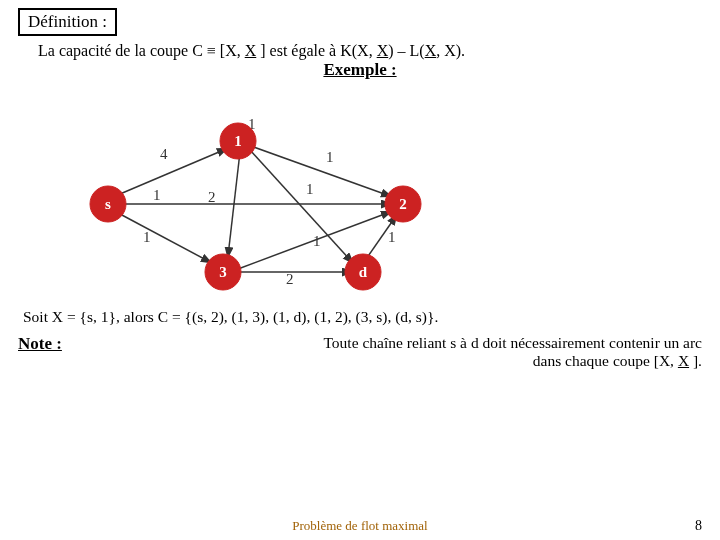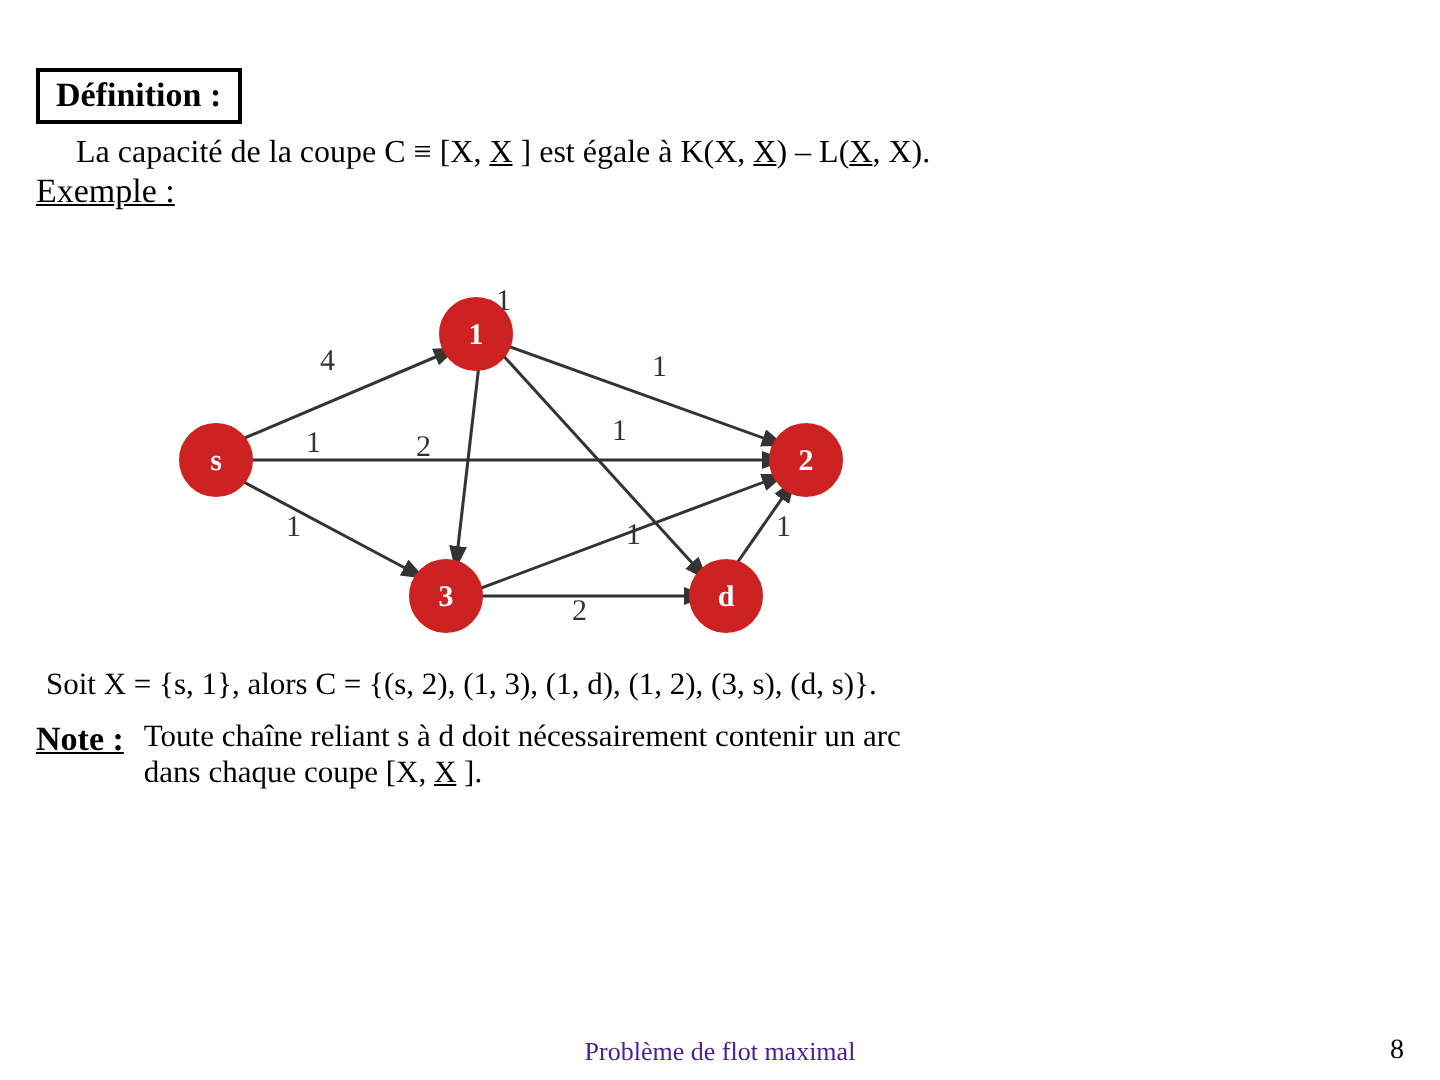--- a/index.html
+++ b/index.html
@@ -11,39 +11,39 @@
       height: 540px;
       overflow: hidden;
       position: relative;
       padding: 8px 18px;
     }
 
     .definition-box {
       display: inline-block;
       border: 2px solid black;
       padding: 2px 8px;
-      font-weight: bold;
+      font-weight: normal;
       font-size: 17px;
       margin-bottom: 6px;
-      margin-top: 26px;
     }
 
     .capacity-line {
       font-size: 16px;
       margin-left: 20px;
       margin-bottom: 0;
     }
 
     .underline { text-decoration: underline; }
 
     .example-label {
-      font-weight: normal;
+      font-weight: bold;
       font-size: 17px;
       text-decoration: underline;
       margin-bottom: 4px;
+      text-align: center;
     }
 
     .graph-container {
       position: relative;
       width: 420px;
       height: 220px;
       margin-left: 30px;
       margin-bottom: 4px;
     }
 
@@ -69,31 +69,32 @@
     .note-label {
       font-weight: bold;
       font-size: 17px;
       text-decoration: underline;
       margin-right: 10px;
       white-space: nowrap;
     }
 
     .note-text {
       flex: 1;
+      text-align: right;
     }
 
     .bottom-line {
       position: absolute;
       bottom: 6px;
       left: 0; right: 0;
       display: flex;
       justify-content: center;
       align-items: center;
       font-size: 13px;
-      color: #4c1d95;
+      color: #a16207;
     }
 
     .page-number {
       position: absolute;
       bottom: 6px;
       right: 18px;
       font-size: 14px;
     }
   </style>
 </head>

